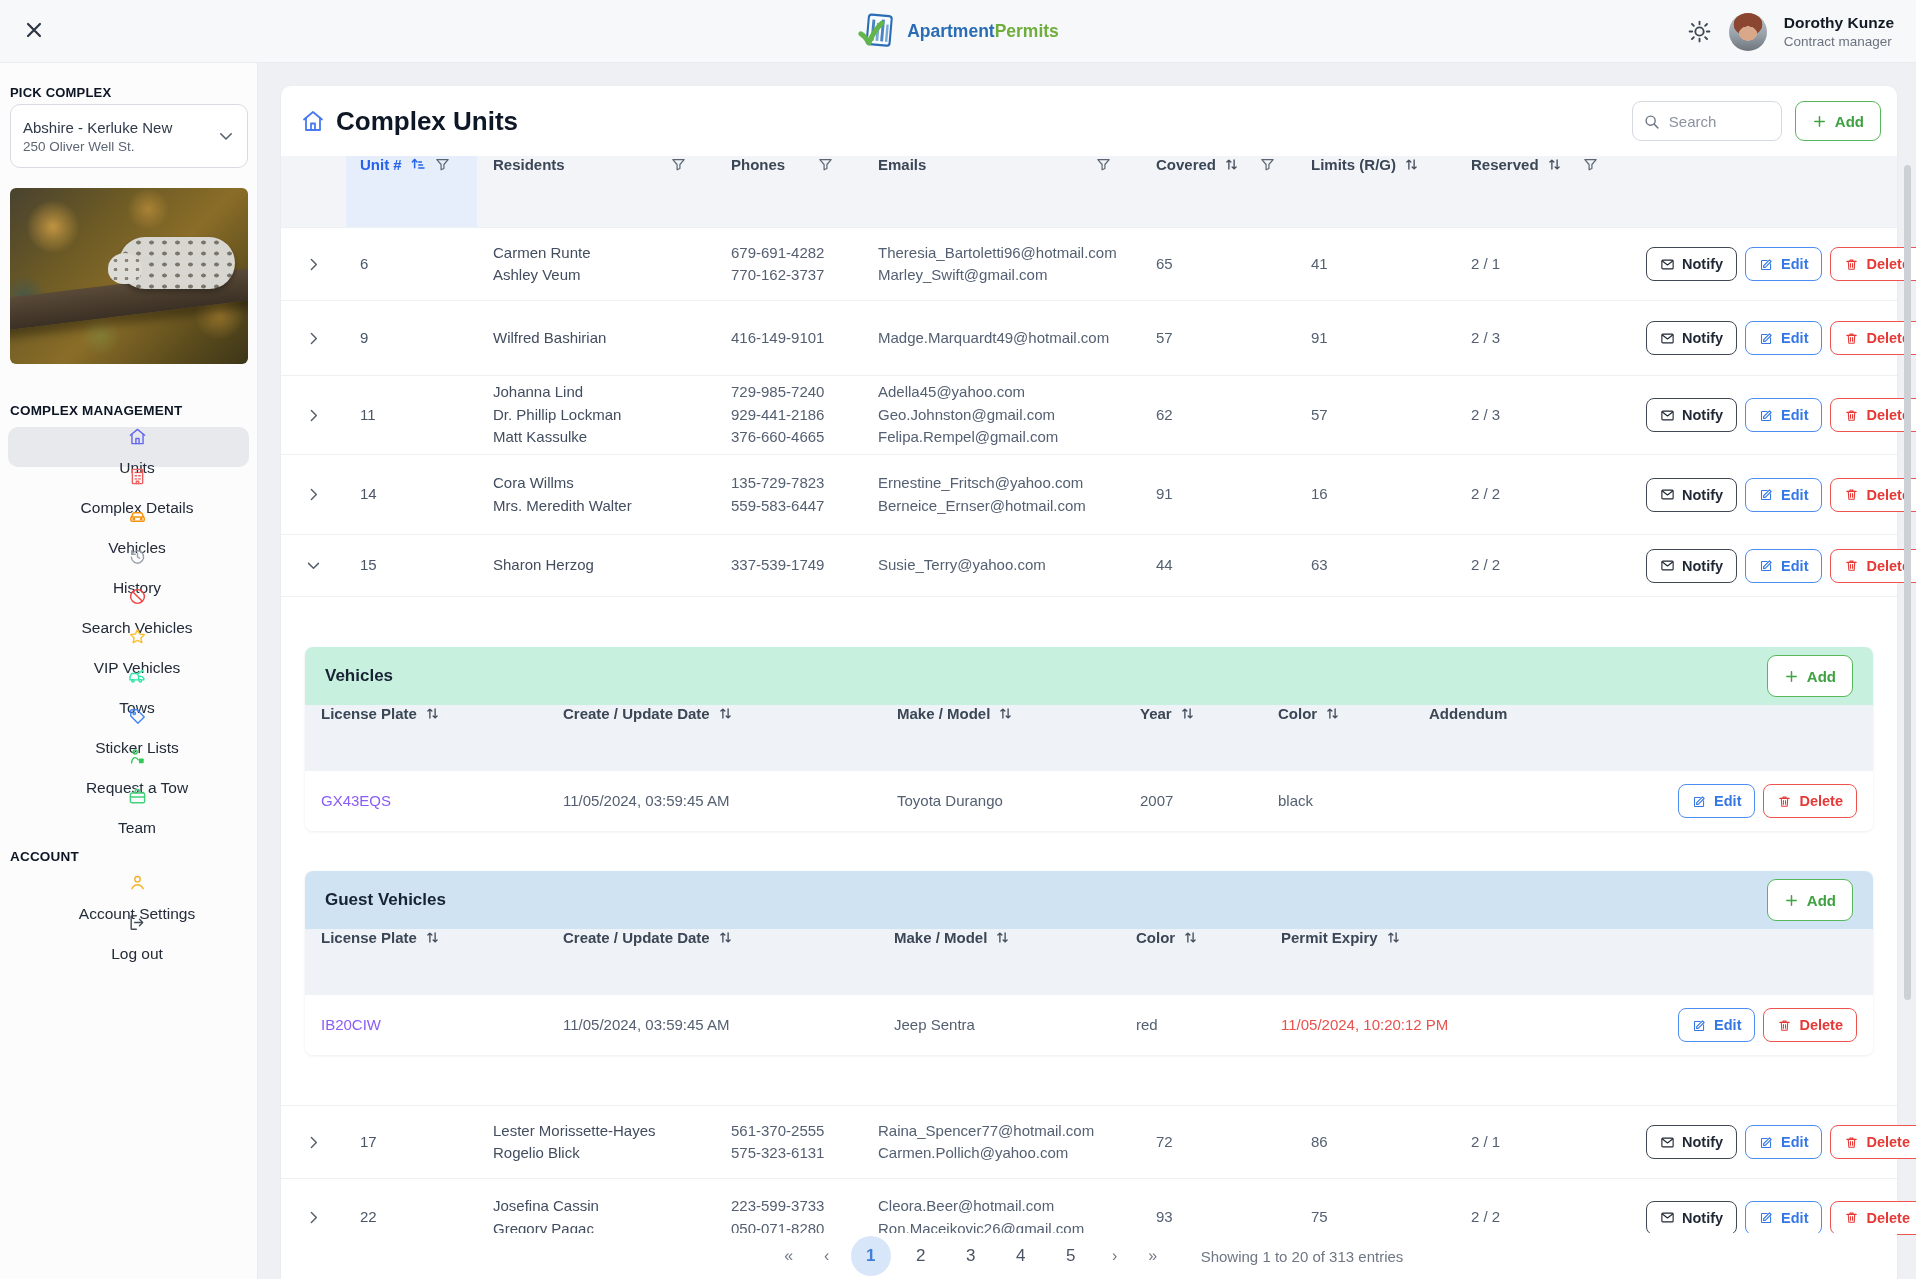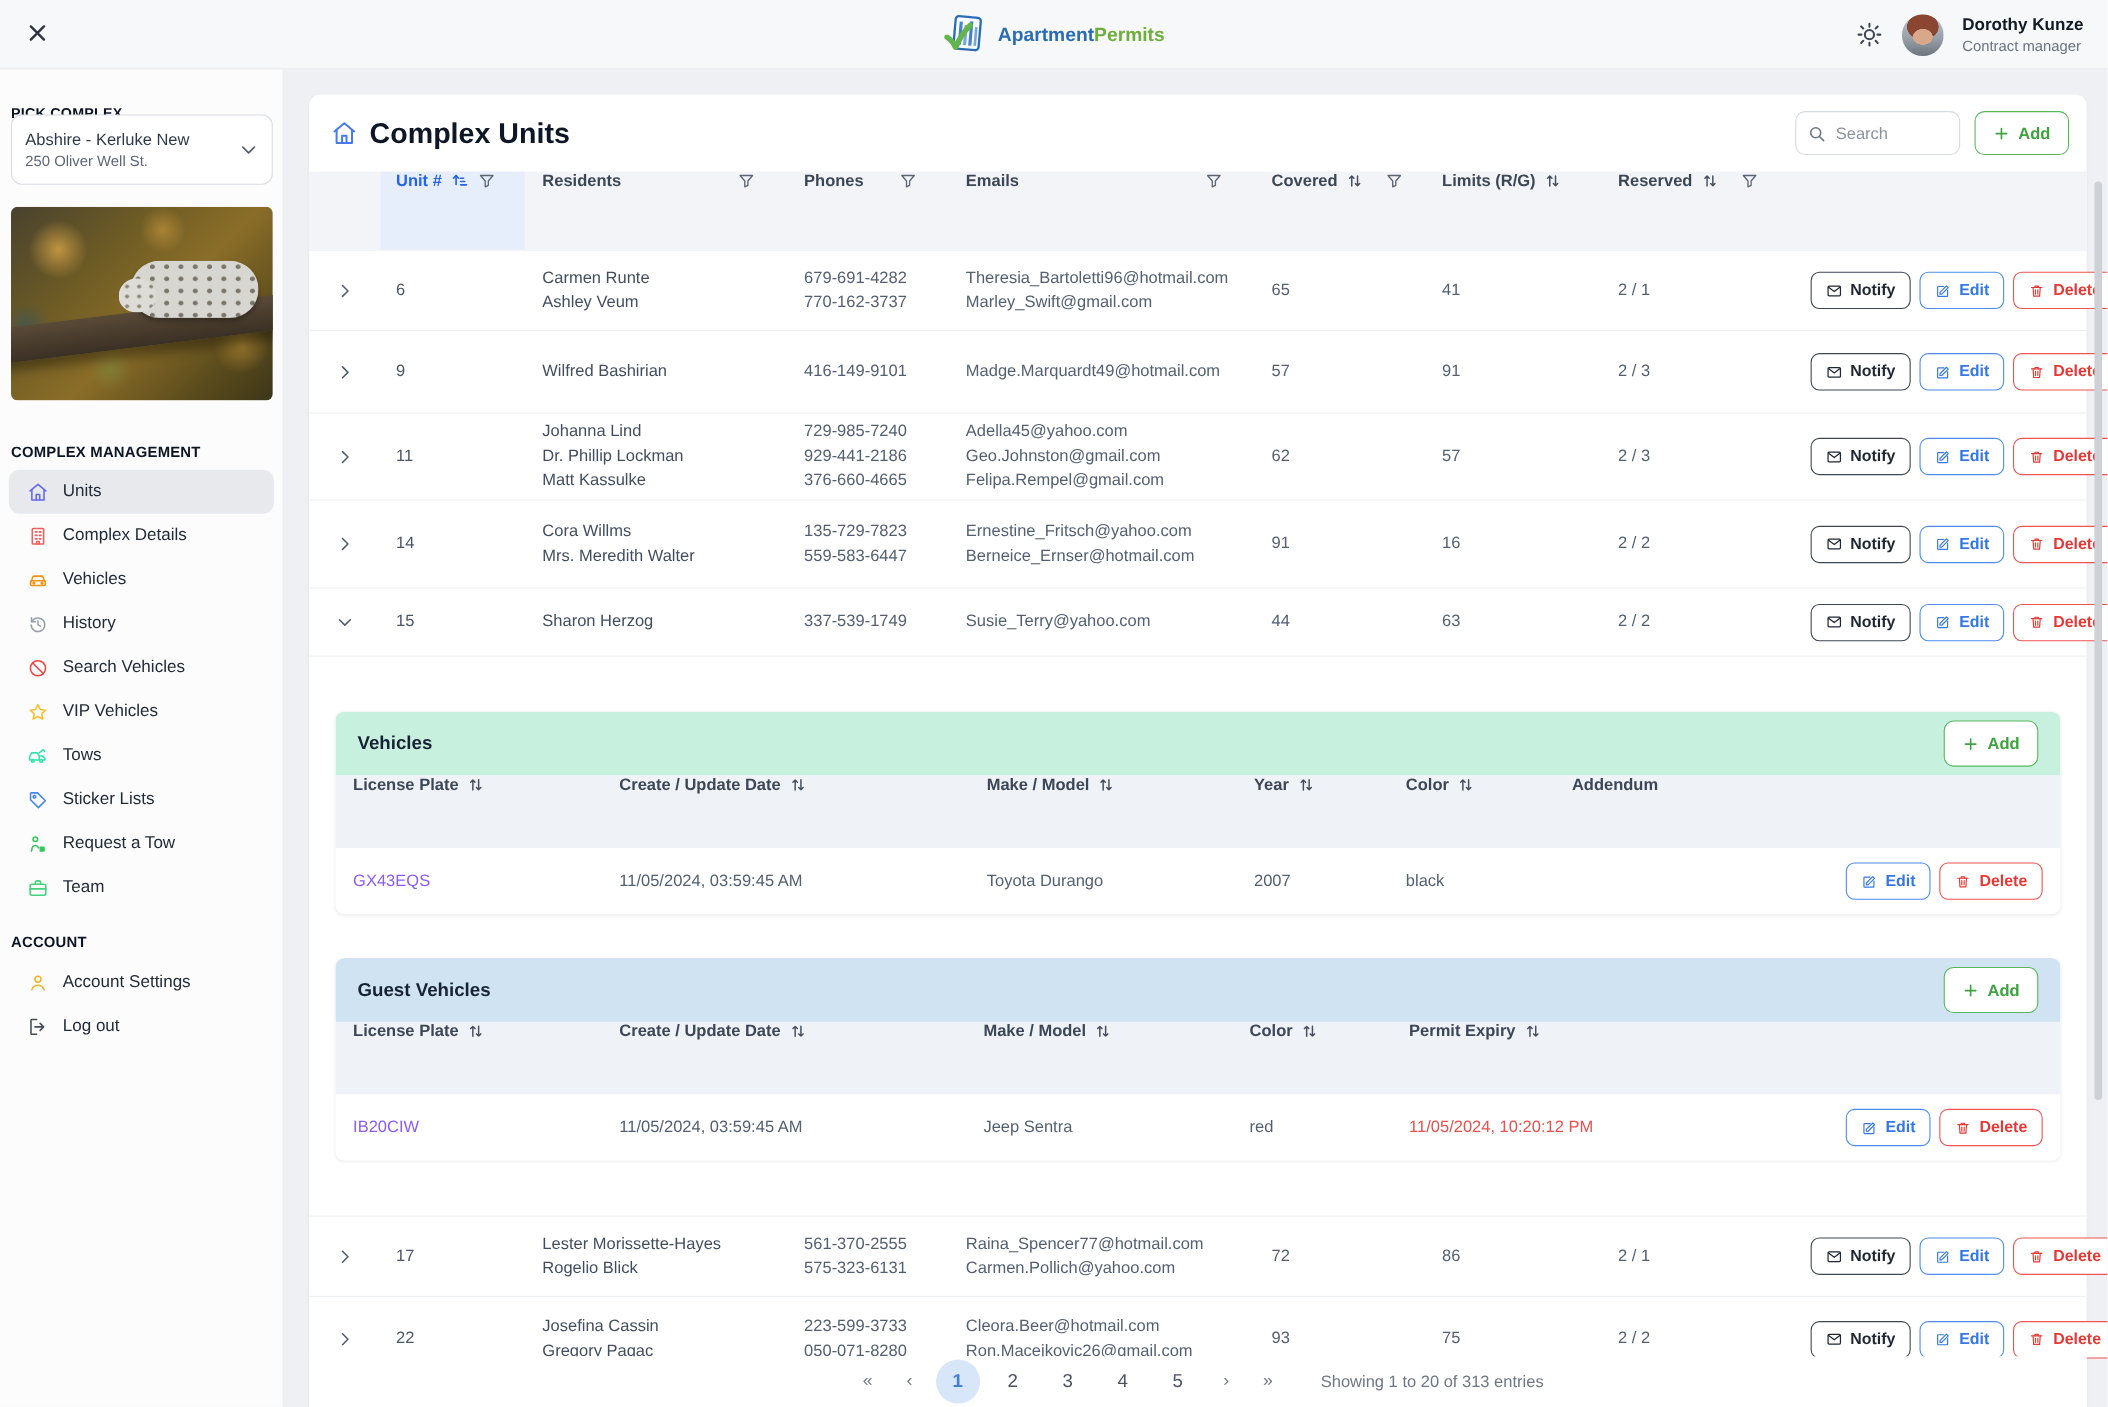--- a/index.html
+++ b/index.html
@@ -24,42 +24,42 @@
     background:
       radial-gradient(ellipse 40% 32% at 50% 54%, #d9a88a 0 58%, rgba(0,0,0,0) 60%),
       radial-gradient(ellipse 62% 50% at 50% 30%, #8a4630 0 60%, rgba(0,0,0,0) 62%),
       linear-gradient(180deg,#bcc2c9 0%,#9aa2ab 55%,#6d747c 100%); }
   .user-meta { line-height:1.3; }
   .user-name { font-size:15.5px; font-weight:700; color:#121a26; }
   .user-role { font-size:13.5px; color:#6b7280; }
 
   
   .sidebar { position:absolute; top:63px; left:0; width:258px; bottom:0; background:#fcfcfd; border-right:1px solid #e9ebee; z-index:4; }
-  .pick-label { position:absolute; left:10px; top:32px; font-size:13px; font-weight:800; color:#0c1524; letter-spacing:.2px; }
+  .pick-label { position:absolute; left:10px; top:22px; font-size:13px; font-weight:800; color:#0c1524; letter-spacing:.2px; }
   .complex-select { position:absolute; left:10px; top:41px; width:238px; height:64px; background:#fff; border:1px solid #d8dce2; border-radius:10px; display:flex; align-items:center; padding:0 12px; cursor:pointer; }
   .cs-name { font-size:15px; color:#2f3949; }
   .cs-addr { font-size:13.5px; color:#5d6675; margin-top:3px; }
   .complex-select .chev { width:18px; height:18px; color:#535d6b; margin-left:auto; flex:none; }
   .complex-photo { position:absolute; left:10px; top:125px; width:238px; height:176px; border-radius:6px; overflow:hidden;
     background:
       radial-gradient(circle 38px at 18% 22%, rgba(224,170,72,.75), transparent 70%),
       radial-gradient(circle 30px at 58% 12%, rgba(204,152,62,.6), transparent 70%),
       radial-gradient(circle 36px at 88% 72%, rgba(196,146,54,.55), transparent 70%),
       radial-gradient(circle 28px at 38% 84%, rgba(128,136,62,.6), transparent 70%),
       radial-gradient(circle 32px at 6% 62%, rgba(64,86,82,.8), transparent 70%),
       radial-gradient(circle 26px at 72% 40%, rgba(214,164,70,.5), transparent 70%),
       linear-gradient(135deg,#48422f 0%,#6d5b25 30%,#8a6d28 55%,#5d4d1d 80%,#3c3618 100%); }
   .ph-branch { position:absolute; left:-12px; right:-12px; top:54%; height:32px; background:linear-gradient(180deg,#5a4a38,#3a3024); transform:rotate(-7deg); border-radius:8px; box-shadow:0 8px 10px rgba(0,0,0,.35); }
   .ph-cat { position:absolute; left:46%; top:28%; width:116px; height:52px; border-radius:26px;
     background:radial-gradient(#7a756b 2px, transparent 2.7px) 0 0/13px 11px, #d8d6d1; box-shadow:0 3px 5px rgba(0,0,0,.3); }
   .ph-cat-head { position:absolute; left:41%; top:37%; width:34px; height:31px; border-radius:50% 50% 46% 46%;
     background:radial-gradient(#8a8478 1.6px, transparent 2.2px) 2px 3px/11px 9px, #dedcd7; }
   .nav-wrap { position:absolute; top:318px; left:0; right:0; }
   .nav-title { margin:22px 0 9px 10px; font-size:13.5px; font-weight:800; color:#0c1524; letter-spacing:.2px; }
-  .nav-item { height:40px; display:flex; align-items:center; gap:13px; padding-left:17px; margin:0 8px; border-radius:10px; font-size:15.5px; color:#222b38; cursor:pointer; }
+  .nav-item { height:40px; display:flex; align-items:center; gap:13px; padding-left:17px; margin:0 8px; border-radius:10px; font-size:15.5px; color:#222b38; cursor:pointer;flex-direction:column; }
   .nav-item.active { background:#e7e9ed; }
   .nav-ico { width:19px; height:19px; flex:none; }
 
   
   .content { position:absolute; left:258px; top:63px; right:0; bottom:0; background:#eef0f3; }
   .card { position:absolute; left:23px; top:23px; right:19px; bottom:0; background:#fff; border-radius:10px 10px 0 0; box-shadow:0 1px 3px rgba(16,24,40,.05); }
   .card-head { height:70px; display:flex; align-items:center; padding:0 16px 0 20px; }
   .home-ico { width:24px; height:24px; color:#4779f0; margin-right:11px; }
   .page-title { font-size:26px; font-weight:700; color:#0e1726; }
   .head-actions { margin-left:auto; display:flex; align-items:center; gap:13px; }

